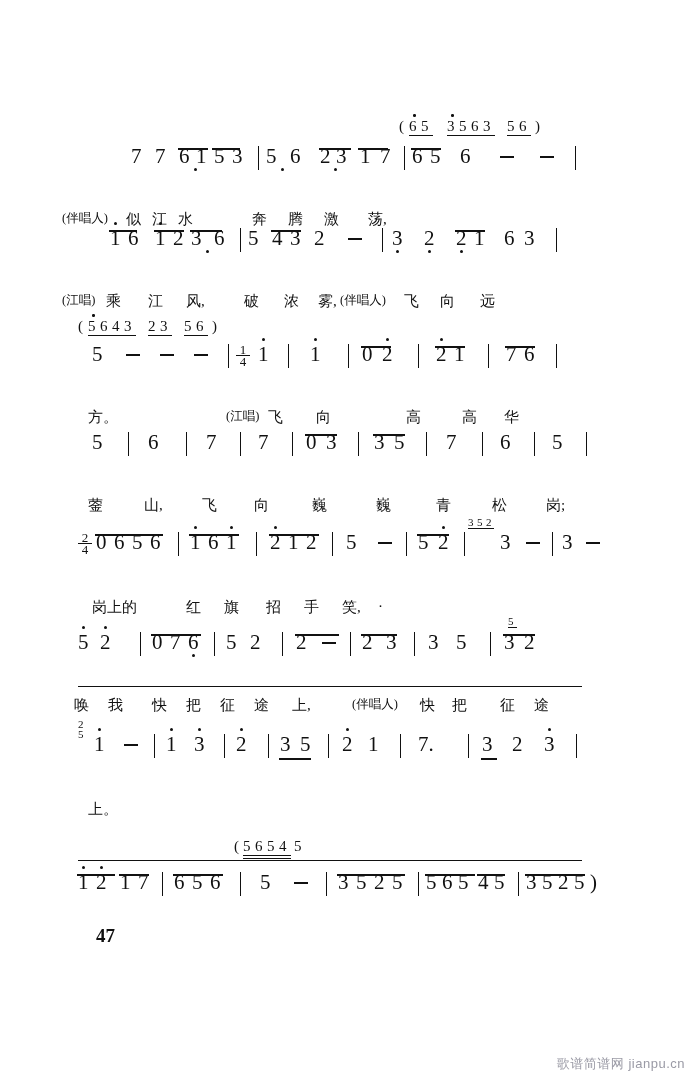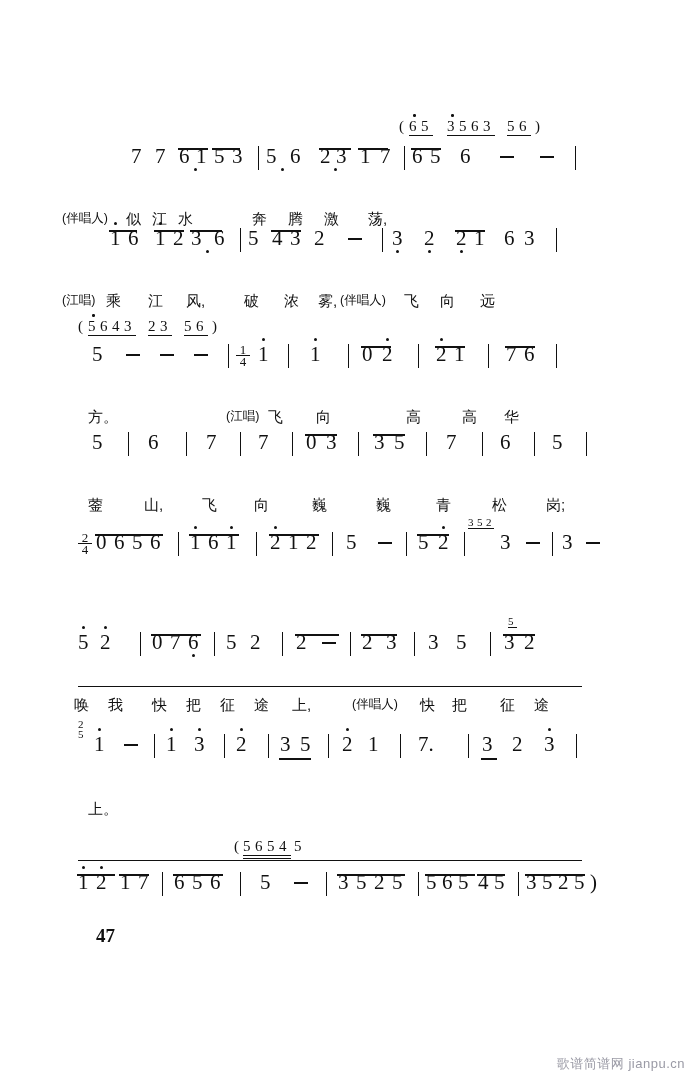--- a/index.html
+++ b/index.html
@@ -29,21 +29,21 @@
     position: relative;
     height: 34px;
     font-family: "Liberation Serif", serif;
     font-size: 21px;
     letter-spacing: 0;
     white-space: nowrap;
   }
   .lyrics {
     position: relative;
     height: 26px;
-    font-family: Liberation Sans, sans-serif;
+    font-family: Liberation Serif, serif;
     font-size: 15px;
     white-space: nowrap;
   }
   .tok {
     position: absolute;
     top: 0;
     display: inline-block;
     text-align: center;
   }
   .lyr {
@@ -388,20 +388,29 @@
         <span class="on" style="left:9px; font-size:11px;">5</span>
         <span class="on" style="left:18px; font-size:11px;">2</span>
         <span class="ob" style="left:0px; top:12px; width:26px;"></span>
       </span>
       <span class="tok" style="left:500px;">3</span>
       <span class="dash" style="left:526px;"></span>
       <span class="bar" style="left:552px;"></span>
       <span class="tok" style="left:562px;">3</span>
       <span class="dash" style="left:586px;"></span>
     </div>
+    <div class="lyrics" style="top:34px;">
+      <span class="lyr" style="left:92px;">岗上的</span>
+      <span class="lyr" style="left:186px;">红</span>
+      <span class="lyr" style="left:224px;">旗</span>
+      <span class="lyr" style="left:266px;">招</span>
+      <span class="lyr" style="left:304px;">手</span>
+      <span class="lyr" style="left:342px;">笑,</span>
+      <span class="lyr" style="left:378px;">·</span>
+    </div>
   </div>
 
   <div class="system" style="top:630px;">
     <div class="notes" style="top:0px;">
       <span class="tok" style="left:78px;">5</span>
       <span class="dotup" style="left:82px; top:-4px;"></span>
       <span class="tok" style="left:100px;">2</span>
       <span class="dotup" style="left:104px; top:-4px;"></span>
       <span class="bar" style="left:140px;"></span>
       <span class="tok" style="left:152px;">0</span>

